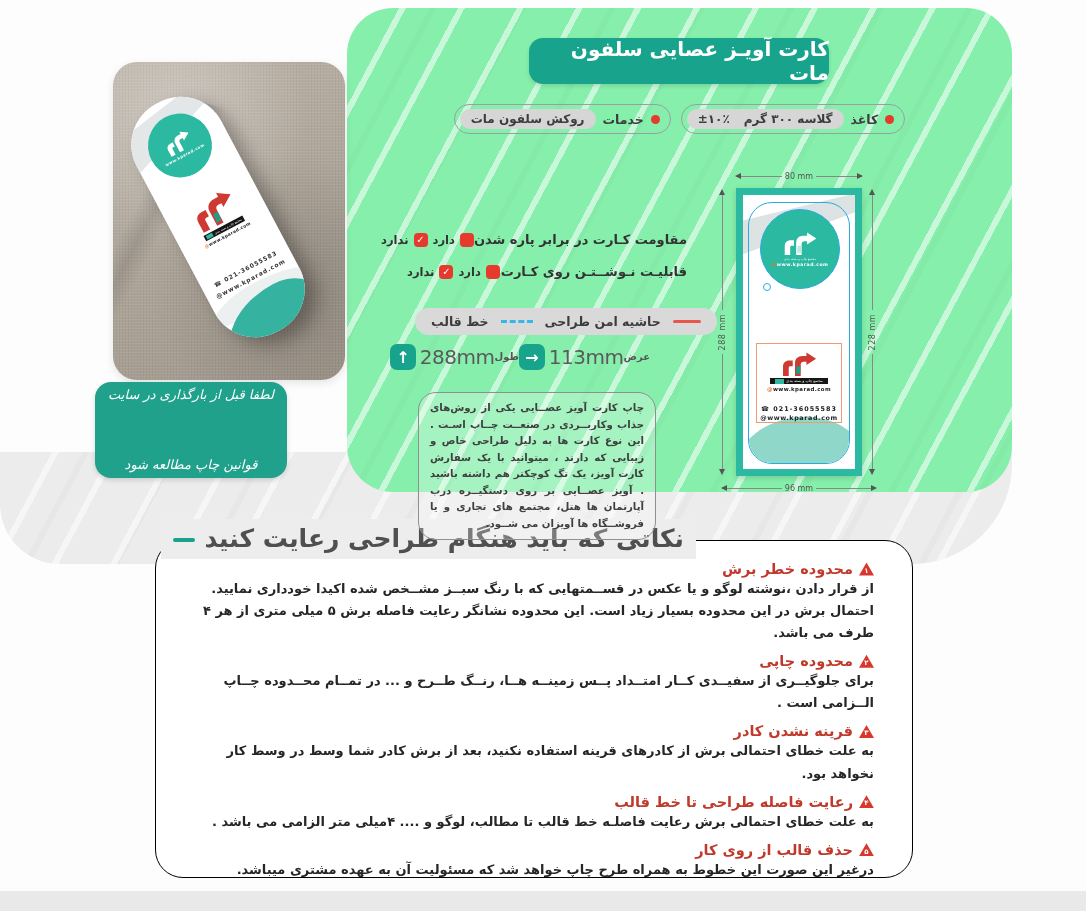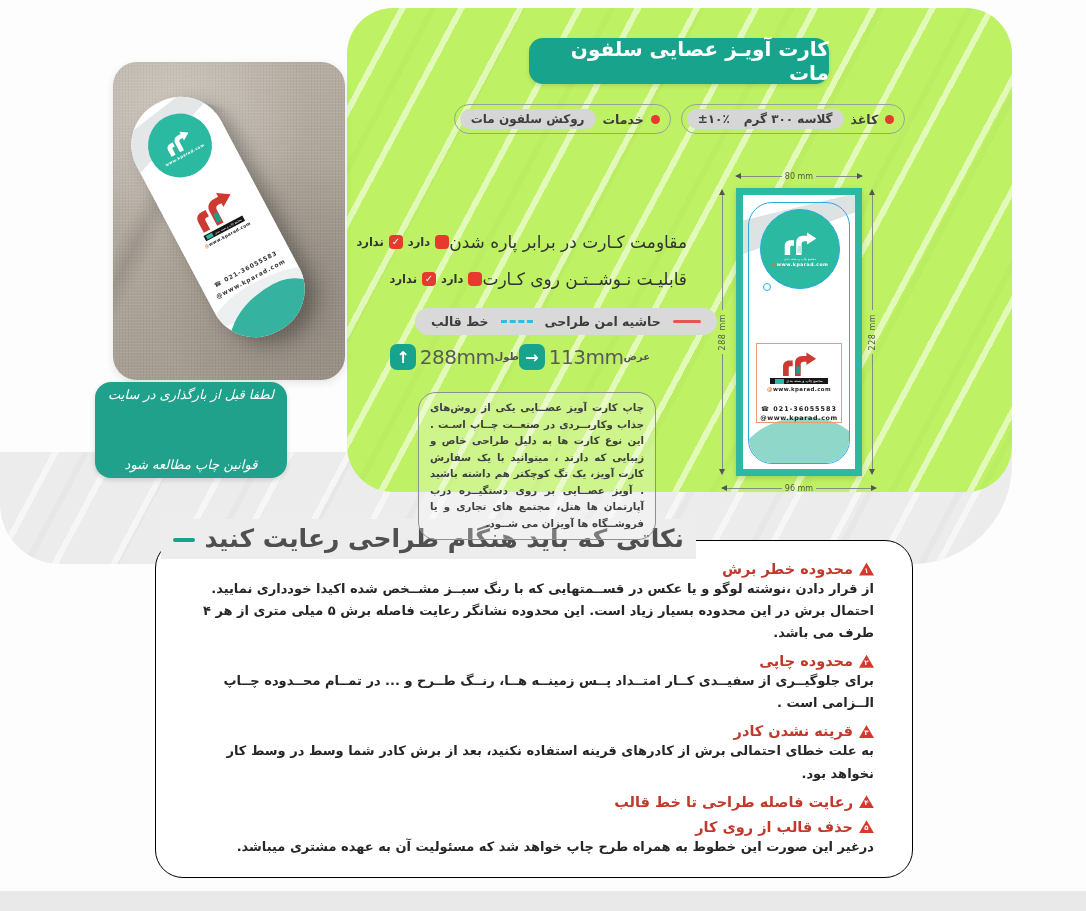--- a/index.html
+++ b/index.html
@@ -20,21 +20,21 @@
     content:''; position:absolute; inset:0; border-radius:inherit; pointer-events:none;
     background:
       repeating-linear-gradient(118deg, rgba(255,255,255,0) 0 46px, rgba(255,255,255,.55) 46px 52px),
       repeating-linear-gradient(118deg, rgba(0,0,0,0) 0 73px, rgba(0,0,0,.02) 73px 79px);
   }
   .footer-band { position:absolute; left:0; bottom:0; width:100%; height:20px; background:#e9e9e9; }
 
   
   .panel {
     position:absolute; left:347px; top:8px; width:665px; height:484px;
-    background:#bef264; border-radius:46px;
+    background:#86efac; border-radius:46px;
   }
   .panel > * { position:absolute; z-index:1; }
 
   .title {
     left:182px; top:30px; width:300px; height:46px;
     background:#17A38C; color:#fff; border-radius:14px;
     display:flex; align-items:center; justify-content:center;
     font-size:20px; font-weight:700; direction:rtl;
     box-shadow:0 2px 4px rgba(0,0,0,.12);
   }
@@ -46,21 +46,21 @@
   .dot { width:9px; height:9px; border-radius:50%; background:#E63A2E; }
   .pill-label { font-size:12.5px; font-weight:700; color:#3c3c3c; }
   .pill-badge {
     display:flex; align-items:center; gap:14px; direction:rtl;
     background:#d6d6d6; border-radius:999px; padding:3px 11px;
     font-size:12px; font-weight:700; color:#3c3c3c;
   }
 
   .features { left:60px; top:224px; width:280px; direction:rtl; display:flex; flex-direction:column; gap:17px; }
   .feat-row { display:flex; align-items:center; justify-content:space-between; direction:rtl; }
-  .feat-label { font-size:17px; font-weight:400; color:#333; white-space:nowrap; }
+  .feat-label { font-size:13px; font-weight:700; color:#333; white-space:nowrap; }
   .opts { display:flex; align-items:center; gap:5px; direction:rtl; }
   .opt-label { font-size:11.5px; font-weight:700; color:#333; }
   .box-plain, .box-check {
     width:14px; height:14px; border-radius:4px; background:#E63A2E;
     display:inline-flex; align-items:center; justify-content:center;
   }
   .box-check i { font-style:normal; color:#fff; font-size:10px; font-weight:700; line-height:1; }
 
   .legend {
     left:68px; top:300px; display:flex; align-items:center; gap:12px; direction:rtl;
@@ -422,20 +422,21 @@
       <div class="tip-line">به علت خطای احتمالی برش از کادرهای قرینه استفاده نکنید، بعد از برش کادر شما وسط در وسط کار نخواهد بود.</div>
     </div>
 
     <div class="tip">
       <div class="tip-head">
         <span class="tri">
             <b>۴</b>
           </span>
         <span class="tip-title">رعایت فاصله طراحی تا خط قالب</span>
       </div>
+      <div class="tip-line">به علت خطای احتمالی برش رعایت فاصلـه خط قالب تا مطالب، لوگو و .... ۴میلی متر الزامی می باشد .</div>
     </div>
 
     <div class="tip">
       <div class="tip-head">
         <span class="tri">
             <b>۵</b>
           </span>
         <span class="tip-title">حذف قالب از روی کار</span>
       </div>
       <div class="tip-line">درغیر این صورت این خطوط به همراه طرح چاپ خواهد شد که مسئولیت آن به عهده مشتری میباشد.</div>

